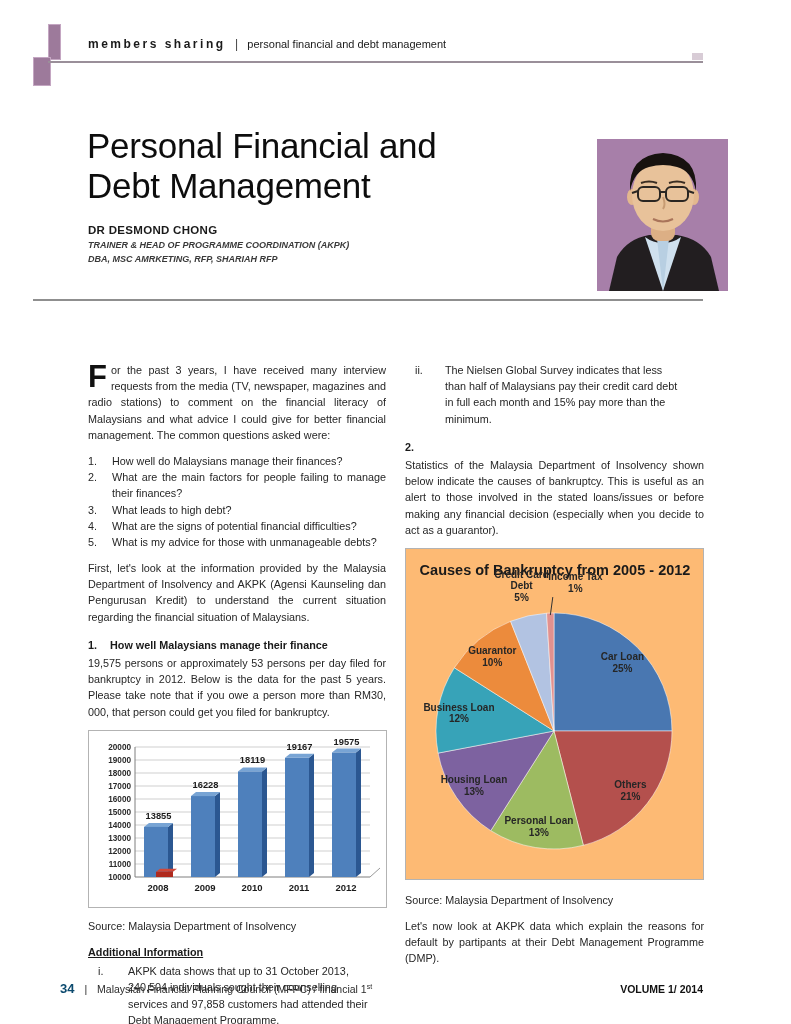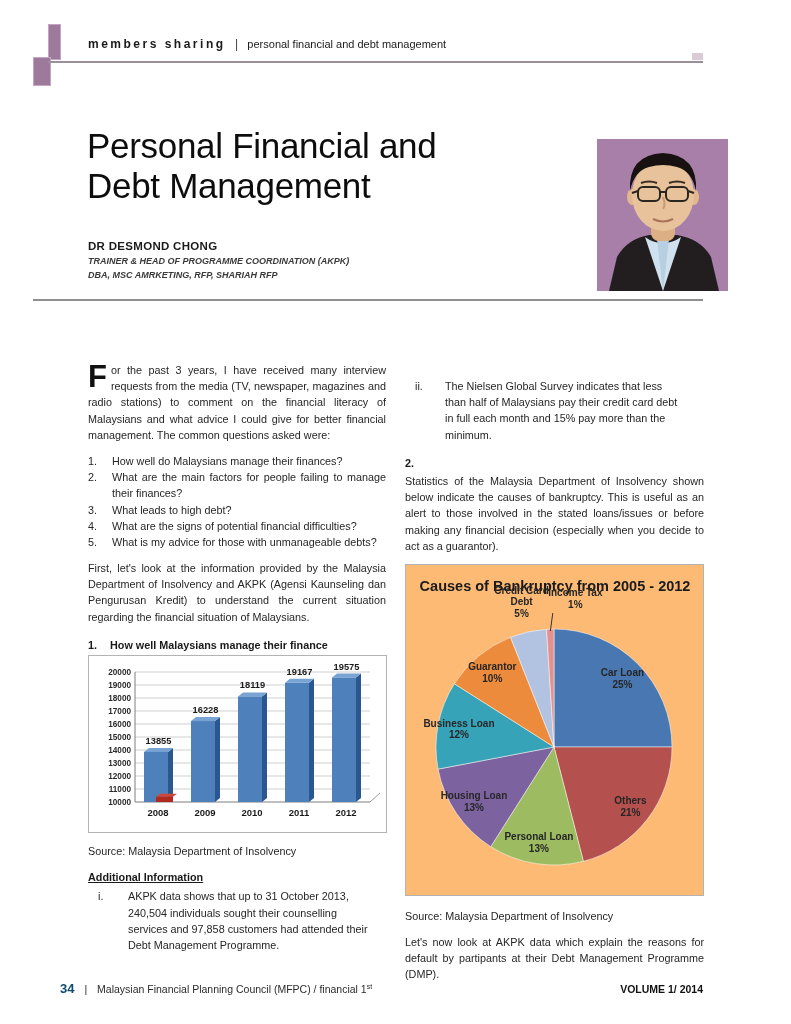--- a/index.html
+++ b/index.html
@@ -11,30 +11,30 @@
   .decor-square{position:absolute;left:33px;top:57px;width:16px;height:27px;background:#9d7a9b;border:1px solid #c4a6c2;}
   .kicker{position:absolute;left:88px;top:37px;font-size:12px;color:#1a1a1a;white-space:nowrap;}
   .kicker .k-main{font-weight:bold;letter-spacing:2.5px;}
   .kicker .k-sep{margin:0 6px;color:#444;}
   .kicker .k-detail{font-size:11px;color:#1a1a1a;}
   .header-rule{position:absolute;left:48px;top:61px;width:655px;height:2px;background:#9a8f99;}
   .header-rule-end{position:absolute;left:692px;top:53px;width:11px;height:7px;background:#d8ccd6;}
 
   
   .title{position:absolute;left:87px;top:126px;font-size:35px;font-weight:normal;color:#0d0d0d;line-height:40px;letter-spacing:-0.3px;}
-  .author{position:absolute;left:88px;top:240px;}
+  .author{position:absolute;left:88px;top:224px;}
   .author .a-name{font-size:11.5px;font-weight:bold;color:#1a1a1a;letter-spacing:0.3px;}
   .author .a-role,.author .a-creds{font-size:9px;font-style:italic;font-weight:bold;color:#3a3a3a;margin-top:4px;}
   .photo{position:absolute;left:597px;top:139px;width:131px;height:152px;}
   .main-rule{position:absolute;left:33px;top:299px;width:670px;height:2px;background:#8f8f8f;}
 
   
   .col{position:absolute;top:362px;font-size:10.8px;line-height:1.5;color:#262626;}
   .col-left{left:88px;width:298px;}
-  .col-right{left:405px;width:299px;margin-top:16px;}
+  .col-right{left:405px;width:299px;}
   .col p{margin:0 0 10px 0;text-align:justify;}
   .dropcap{float:left;font-size:31px;line-height:26px;font-weight:bold;color:#111;margin:2px 4px 0 0;}
   .q-item{display:flex;}
   .q-marker{flex:0 0 24px;}
   .q-text{flex:1;text-align:justify;}
   .sec-head{display:flex;font-weight:bold;color:#1a1a1a;margin:12px 0 2px 0;}
   .sec-marker{flex:0 0 22px;}
   .roman-item{display:flex;margin:2px 0 10px 0;}
   .roman-item .r-marker{flex:0 0 30px;padding-left:10px;}
   .roman-item .r-text{flex:1;padding-right:18px;}
@@ -132,20 +132,21 @@
       <span class="q-marker">5.</span>
       <span class="q-text">What is my advice for those with unmanageable debts?</span>
     </div>
 
     <p style="margin-top:10px">First, let's look at the information provided by the Malaysia Department of Insolvency and AKPK (Agensi Kaunseling dan Pengurusan Kredit) to understand the current situation regarding the financial situation of Malaysians.</p>
 
     <div class="sec-head">
       <span class="sec-marker">1.</span>
       <span>How well Malaysians manage their finance</span>
     </div>
+    <p>19,575 persons or approximately 53 persons per day filed for bankruptcy in 2012. Below is the data for the past 5 years. Please take note that if you owe a person more than RM30, 000, that person could get you filed for bankruptcy.</p>
 
     <div class="chart-box">
       <svg id="bar-chart-svg" width="297" height="176" viewBox="0 0 297 176">
           <line x1="46" y1="146" x2="281" y2="146" stroke="#7f7f7f" stroke-width="1"></line>
           <text x="42" y="149" text-anchor="end" font-size="8.2" font-weight="bold" fill="#2b2b2b">10000</text>
           <line x1="46" y1="133" x2="281" y2="133" stroke="#cfcfcf" stroke-width="1"></line>
           <text x="42" y="136" text-anchor="end" font-size="8.2" font-weight="bold" fill="#2b2b2b">11000</text>
           <line x1="46" y1="120" x2="281" y2="120" stroke="#cfcfcf" stroke-width="1"></line>
           <text x="42" y="123" text-anchor="end" font-size="8.2" font-weight="bold" fill="#2b2b2b">12000</text>
           <line x1="46" y1="107" x2="281" y2="107" stroke="#cfcfcf" stroke-width="1"></line>

